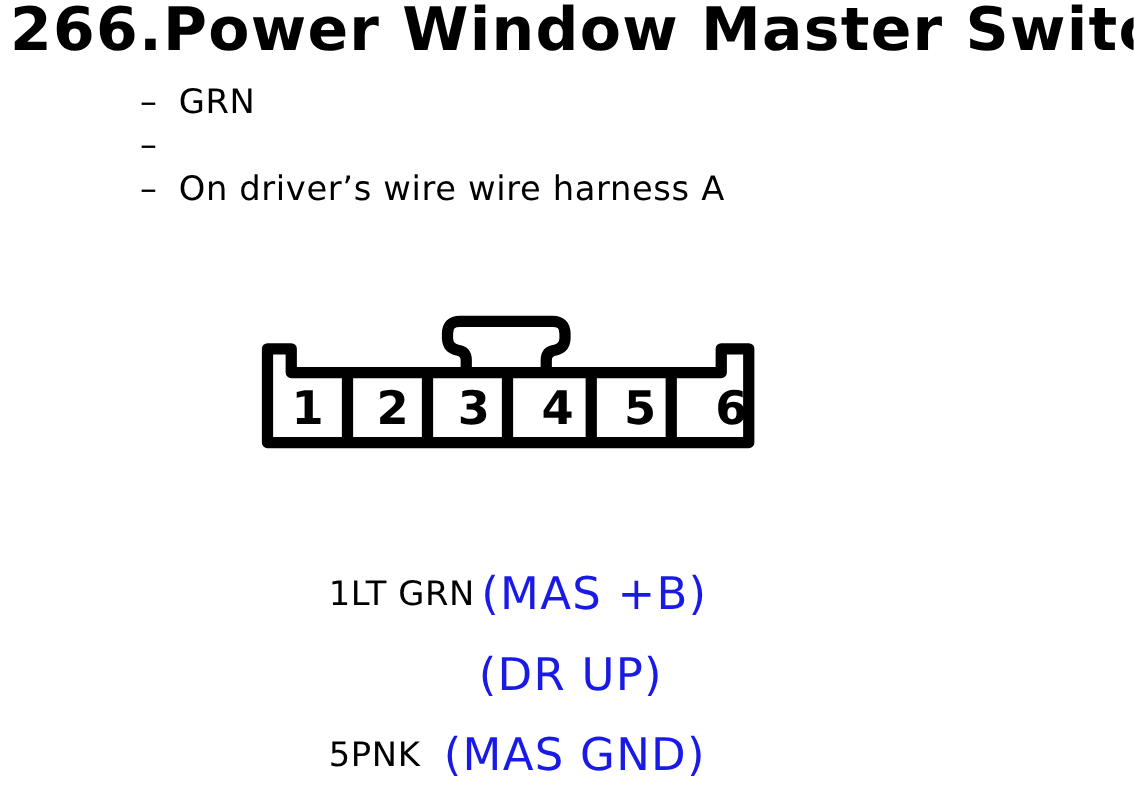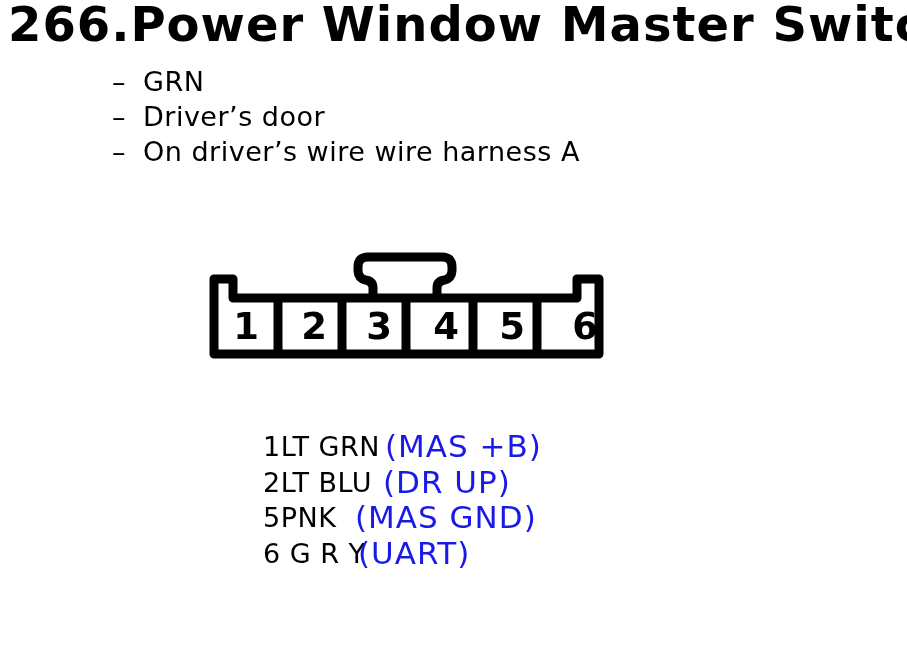--- a/index.html
+++ b/index.html
@@ -76,29 +76,30 @@
     left: 263px;
     top: 429px;
     font-size: 27px;
     letter-spacing: 0.5px;
   }
   .pin-row {
     position: relative;
     height: 35.5px;
     line-height: 35.5px;
     white-space: nowrap;
+    margin-top: 29px;
   }
   .pin-label {
     color: #000000;
   }
   .pin-fn {
     position: absolute;
     top: 0;
     color: var(--blue, #1a1ae6);
-    font-size: 31px;
+    font-size: 36px;
     letter-spacing: 1px;
   }
   .pin-row:nth-child(1) .pin-fn { left: 122px; }
   .pin-row:nth-child(2) .pin-fn { left: 120px; }
   .pin-row:nth-child(3) .pin-fn { left: 92px; }
   .pin-row:nth-child(4) .pin-fn { left: 95px; }
   .pin-row:nth-child(5) .pin-fn { left: 76px; }
   .pin-row:nth-child(6) .pin-fn { left: 80px; text-align: center; }
 </style>
 </head>
@@ -108,21 +109,20 @@
 
   <h1 class="title">266.Power Window Master Switch</h1>
 
   <ul class="notes">
     <li class="note-line">
       <span class="note-dash">–</span>
       <span>GRN</span>
     </li>
     <li class="note-line">
       <span class="note-dash">–</span>
-      <span>Driver’s door</span>
     </li>
     <li class="note-line">
       <span class="note-dash">–</span>
       <span>On driver’s wire wire harness A</span>
     </li>
   </ul>
 
   <svg class="connector-svg" viewBox="190 242 430 125" xmlns="http://www.w3.org/2000/svg">
     <path class="outline" d="M 373 299 V 288 Q 373 281 365.5 280 Q 358.5 278.5 358 271 V 267
              Q 358 257 368 257 H 442 Q 452 257 452 267 V 271
@@ -140,21 +140,20 @@
     <text class="pin-num" x="512" y="339" text-anchor="middle">5</text>
     <text class="pin-num" x="585" y="339" text-anchor="middle">6</text>
   </svg>
 
   <div class="pin-list">
     <div class="pin-row">
       <span class="pin-label">1LT GRN</span>
       <span class="pin-fn">(MAS +B)</span>
     </div>
     <div class="pin-row">
-      <span class="pin-label">2LT BLU</span>
       <span class="pin-fn">(DR UP)</span>
     </div>
     <div class="pin-row">
       <span class="pin-label">5PNK</span>
       <span class="pin-fn">(MAS GND)</span>
     </div>
     <div class="pin-row">
       <span class="pin-label">6 G R Y</span>
       <span class="pin-fn">(UART)</span>
     </div>

